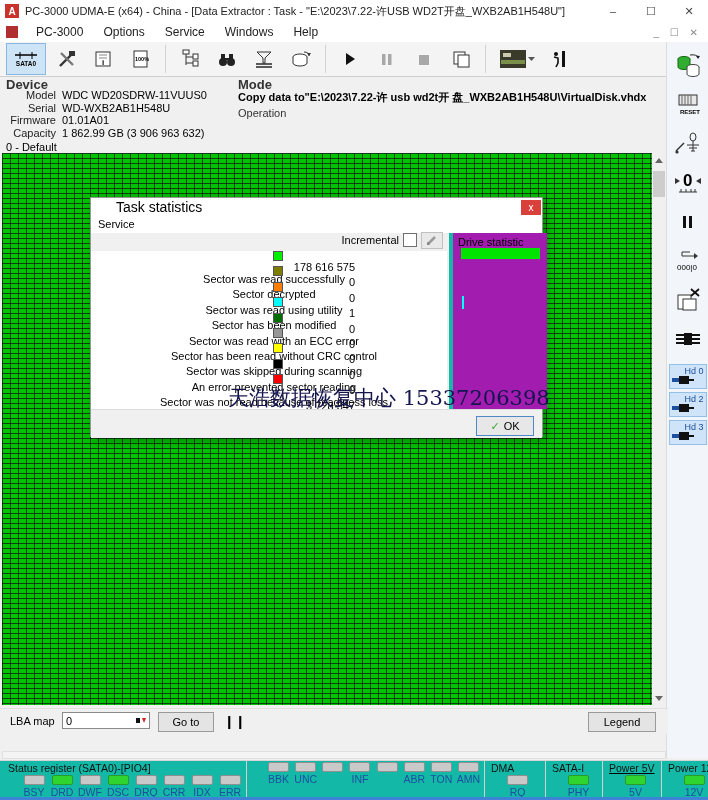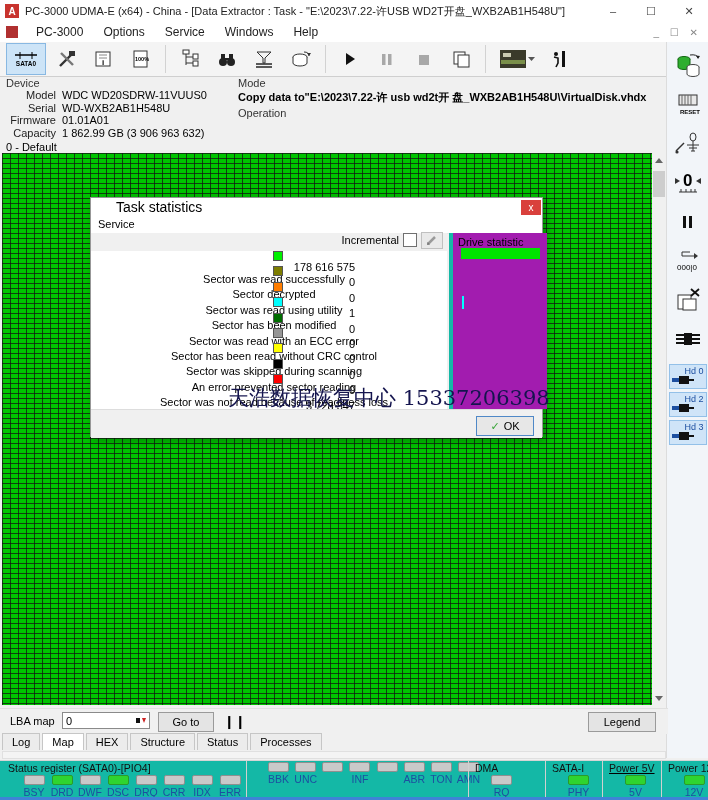--- a/index.html
+++ b/index.html
@@ -25,21 +25,21 @@
            border-bottom:1px solid #cfcfcf;display:flex;align-items:center;padding-left:6px;gap:5px;}
   .tbtn{width:30px;height:30px;display:flex;flex-direction:column;align-items:center;justify-content:center;
         border:1px solid transparent;}
   .tbtn.active{background:#cde4f7;border:1px solid #88b8e2;}
   .tbtn .mini-label{font-size:6.5px;font-weight:bold;line-height:6px;margin-top:1px;}
   .tsep{width:1px;height:28px;background:#d2d2d2;margin:0 3px;}
   .wide{width:44px;flex-direction:row;gap:2px;}
 
   
   .info{position:absolute;left:0;top:77px;width:668px;height:64px;background:#f0f0f0;}
-  .grp-caption{position:absolute;font-size:11px;color:#333;}
+  .grp-caption{position:absolute;font-size:13px;color:#333;font-weight:bold;}
   .dev-rows{position:absolute;left:0;top:12px;width:228px;}
   .dev-row{display:flex;line-height:12.5px;}
   .dev-label{width:56px;text-align:right;margin-right:6px;color:#222;}
   .dev-value{color:#000;}
   .mode-value{position:absolute;left:238px;top:13px;width:420px;font-weight:bold;font-size:11px;white-space:nowrap;}
   .operation-caption{position:absolute;left:238px;top:30px;color:#333;}
 
   
   .map-zone-label{position:absolute;left:6px;top:141px;font-size:11px;}
   .map{position:absolute;left:2px;top:153px;width:650px;height:552px;
@@ -482,28 +482,20 @@
     <input class="lba-input" value="0" style="">
     <svg class="lba-input-icon">
         <rect x="0" y="2" width="4" height="5" fill="#111"></rect>
         <polygon points="6,2 10,2 8,7" fill="#c22"></polygon>
       </svg>
     <div class="goto-btn">Go to</div>
     <div class="map-pause">❙❙</div>
     <div class="legend-btn">Legend</div>
   </div>
 
-  <div class="tabs" id="tabs">
-      <div class="tab">Log</div>
-      <div class="tab active">Map</div>
-      <div class="tab">HEX</div>
-      <div class="tab">Structure</div>
-      <div class="tab">Status</div>
-      <div class="tab">Processes</div>
-    </div>
   <div class="tab-strip"></div>
 
   <div class="statusbar" id="statusbar">
       <div class="led-group" style="left: 2px; width: 242px;">
         <div class="group-title">Status register (SATA0)-[PIO4]</div>
         <div class="led-row">
           <div class="led-col">
             <div class="led"></div>
             <div class="led-label">BSY</div>
           </div>
@@ -566,21 +558,21 @@
           <div class="led-col">
             <div class="led"></div>
             <div class="led-label">TON</div>
           </div>
           <div class="led-col">
             <div class="led"></div>
             <div class="led-label">AMN</div>
           </div>
         </div>
       </div>
-      <div class="led-group sep" style="left: 468px; width: 59px;">
+      <div class="led-group sep" style="left: 484px; width: 59px;">
         <div class="group-title">DMA</div>
         <div class="led-row">
           <div class="led-col">
             <div class="led"></div>
             <div class="led-label">RQ</div>
           </div>
         </div>
       </div>
       <div class="led-group sep" style="left: 545px; width: 55px;">
         <div class="group-title">SATA-I</div>

